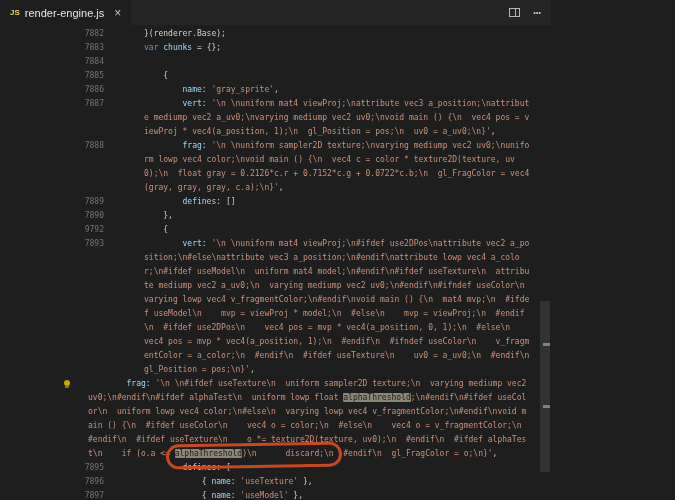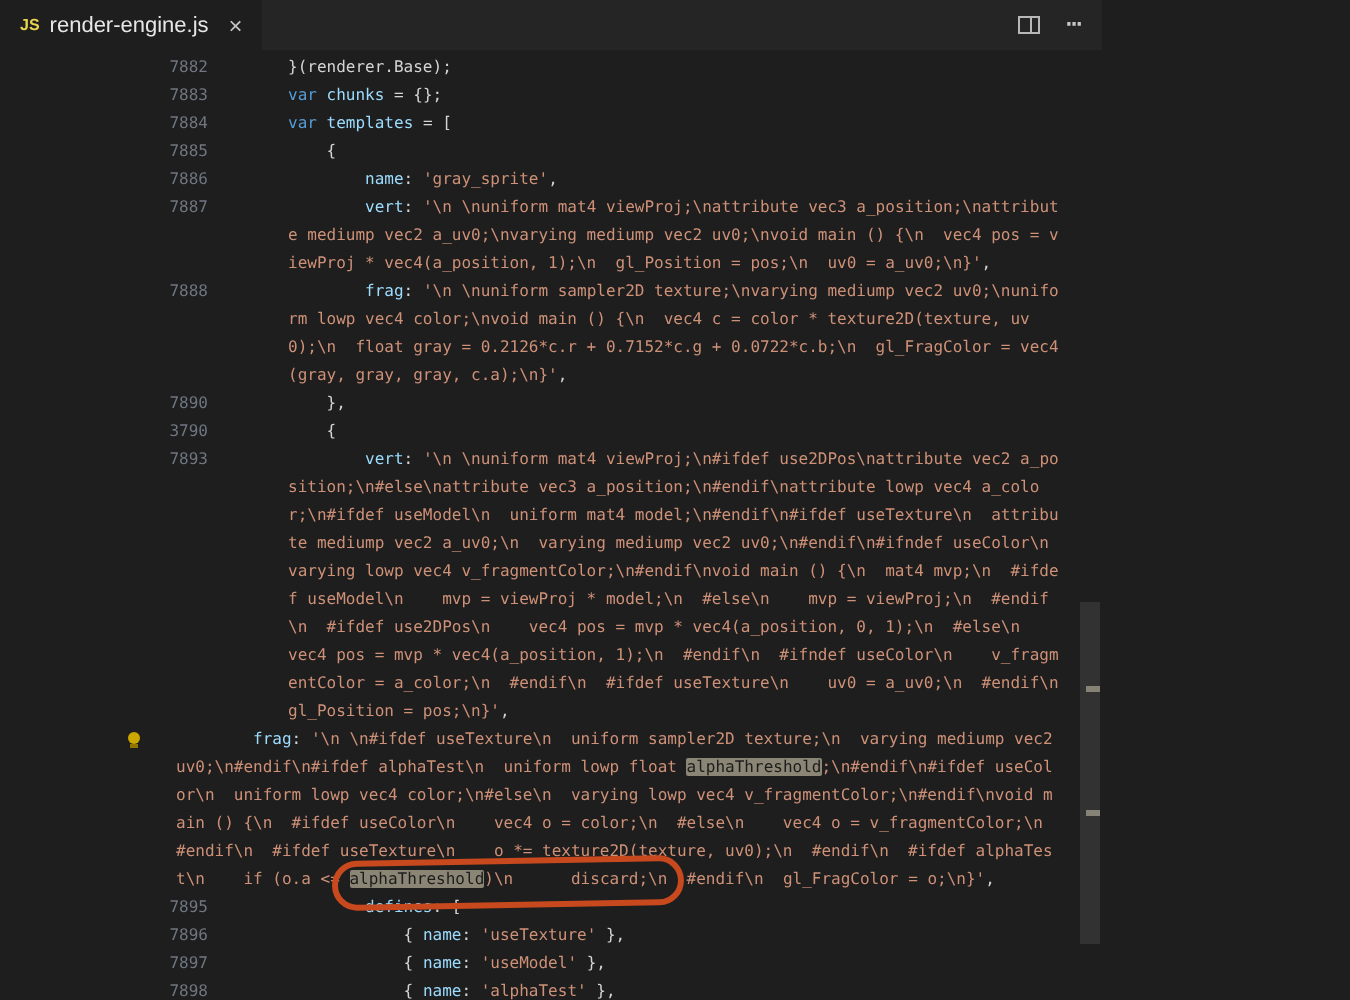--- a/index.html
+++ b/index.html
@@ -94,21 +94,20 @@
           <span class="text"><span class="tk-fg">}(renderer.Base);</span></span>
         </div>
         <div class="line">
           <span class="num">7883</span>
           <span class="glyph"></span>
           <span class="text"><span class="tk-kw">var</span><span class="tk-fg"> </span><span class="tk-var">chunks</span><span class="tk-fg"> = {};</span></span>
         </div>
         <div class="line">
           <span class="num">7884</span>
           <span class="glyph"></span>
-          <span class="text"><span class="tk-kw">var</span><span class="tk-fg"> </span><span class="tk-var">templates</span><span class="tk-fg"> = [</span></span>
         </div>
         <div class="line">
           <span class="num">7885</span>
           <span class="glyph"></span>
           <span class="text"><span class="tk-fg">    {</span></span>
         </div>
         <div class="line">
           <span class="num">7886</span>
           <span class="glyph"></span>
           <span class="text"><span class="tk-fg">        </span><span class="tk-prop">name</span><span class="tk-fg">: </span><span class="tk-str">'gray_sprite'</span><span class="tk-fg">,</span></span>
@@ -117,26 +116,31 @@
           <span class="num">7887</span>
           <span class="glyph"></span>
           <span class="text"><span class="tk-fg">        </span><span class="tk-prop">vert</span><span class="tk-fg">: </span><span class="tk-str">'\n \nuniform mat4 viewProj;\nattribute vec3 a_position;\nattribute mediump vec2 a_uv0;\nvarying mediump vec2 uv0;\nvoid main () {\n  vec4 pos = viewProj * vec4(a_position, 1);\n  gl_Position = pos;\n  uv0 = a_uv0;\n}'</span><span class="tk-fg">,</span></span>
         </div>
         <div class="line">
           <span class="num">7888</span>
           <span class="glyph"></span>
           <span class="text"><span class="tk-fg">        </span><span class="tk-prop">frag</span><span class="tk-fg">: </span><span class="tk-str">'\n \nuniform sampler2D texture;\nvarying mediump vec2 uv0;\nuniform lowp vec4 color;\nvoid main () {\n  vec4 c = color * texture2D(texture, uv0);\n  float gray = 0.2126*c.r + 0.7152*c.g + 0.0722*c.b;\n  gl_FragColor = vec4(gray, gray, gray, c.a);\n}'</span><span class="tk-fg">,</span></span>
         </div>
         <div class="line">
+          <span class="num">7889</span>
+          <span class="glyph"></span>
+          <span class="text"><span class="tk-fg">        </span><span class="tk-prop">defines</span><span class="tk-fg">: []</span></span>
+        </div>
+        <div class="line">
           <span class="num">7890</span>
           <span class="glyph"></span>
           <span class="text"><span class="tk-fg">    },</span></span>
         </div>
         <div class="line">
-          <span class="num">3790</span>
+          <span class="num">9792</span>
           <span class="glyph"></span>
           <span class="text"><span class="tk-fg">    {</span></span>
         </div>
         <div class="line">
           <span class="num">7893</span>
           <span class="glyph"></span>
           <span class="text"><span class="tk-fg">        </span><span class="tk-prop">vert</span><span class="tk-fg">: </span><span class="tk-str">'\n \nuniform mat4 viewProj;\n#ifdef use2DPos\nattribute vec2 a_position;\n#else\nattribute vec3 a_position;\n#endif\nattribute lowp vec4 a_color;\n#ifdef useModel\n  uniform mat4 model;\n#endif\n#ifdef useTexture\n  attribute mediump vec2 a_uv0;\n  varying mediump vec2 uv0;\n#endif\n#ifndef useColor\n  varying lowp vec4 v_fragmentColor;\n#endif\nvoid main () {\n  mat4 mvp;\n  #ifdef useModel\n    mvp = viewProj * model;\n  #else\n    mvp = viewProj;\n  #endif\n  #ifdef use2DPos\n    vec4 pos = mvp * vec4(a_position, 0, 1);\n  #else\n    vec4 pos = mvp * vec4(a_position, 1);\n  #endif\n  #ifndef useColor\n    v_fragmentColor = a_color;\n  #endif\n  #ifdef useTexture\n    uv0 = a_uv0;\n  #endif\n  gl_Position = pos;\n}'</span><span class="tk-fg">,</span></span>
         </div>
         <div class="line">
           <span class="glyph bulb"></span>

